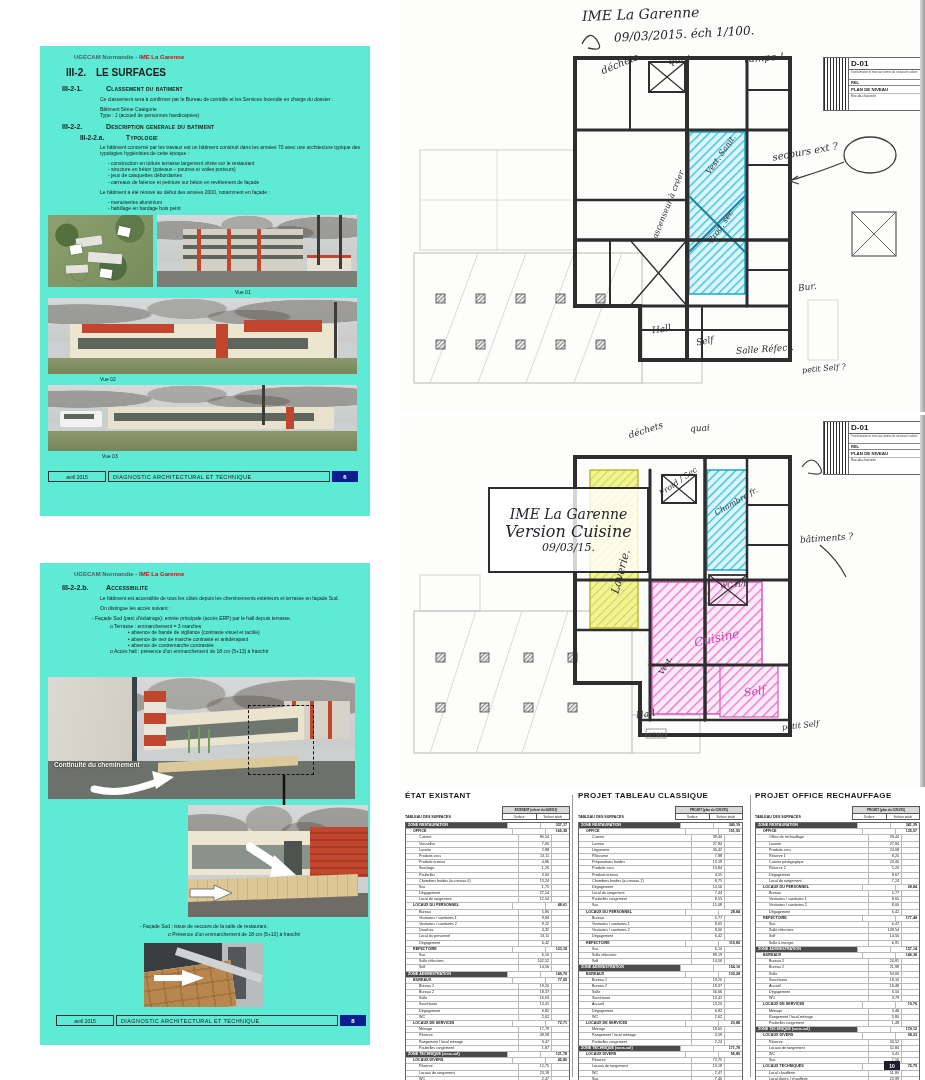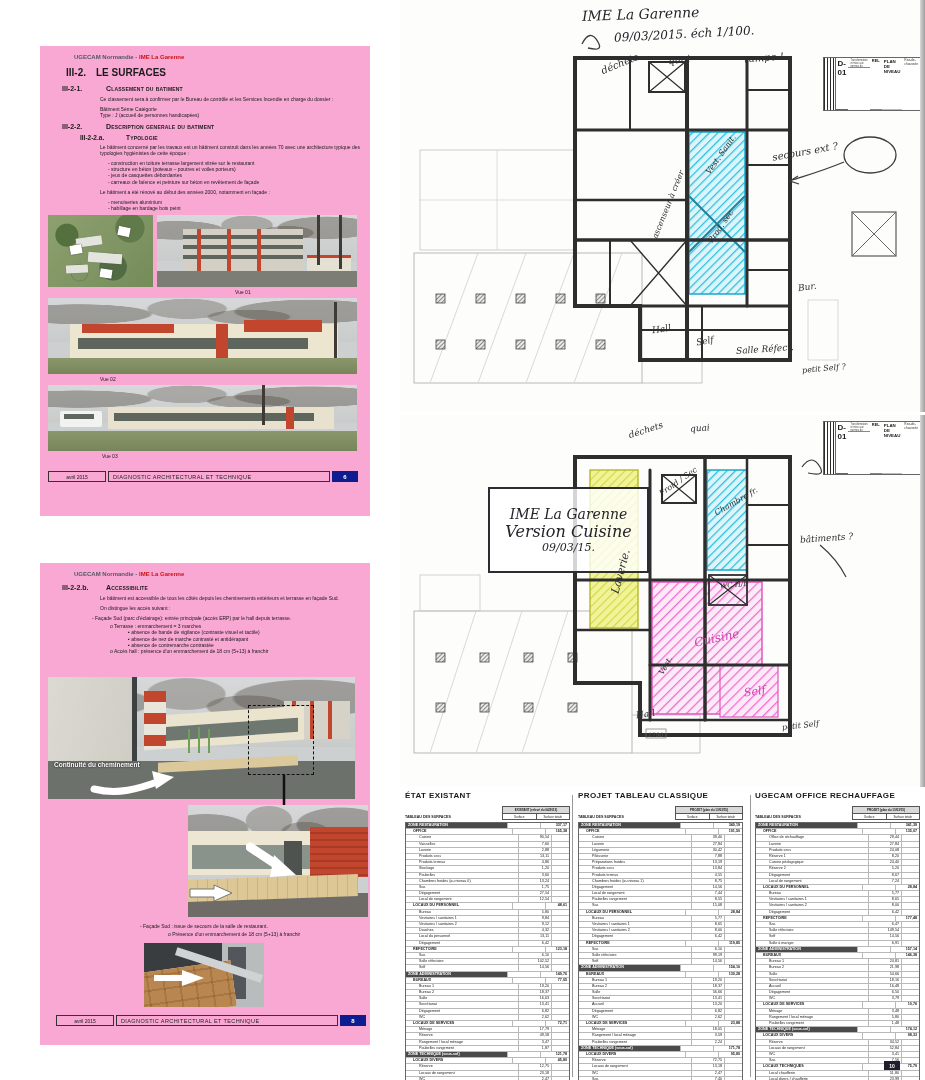--- a/index.html
+++ b/index.html
@@ -1,19 +1,19 @@
 <!DOCTYPE html>
 <html><head>
 <meta charset="utf-8">
 <style>
   html,body{margin:0;padding:0;background:#ffffff;}
   .canvas{position:relative;width:925px;height:1080px;background:#fff;overflow:hidden;
           font-family:"Liberation Sans",sans-serif;color:#1a1a1a;}
   
-  .page{position:absolute;background:#f9a8d4;}
+  .page{position:absolute;background:#5eead4;}
   .p6{left:40px;top:46px;width:330px;height:470px;}
   .p8{left:40px;top:563px;width:330px;height:482px;}
   .doc-header{font-size:6px;font-weight:bold;color:#4d5a66;margin:8px 0 7px 34px;}
   .doc-header .site{color:#cc1111;}
   .h1{display:flex;gap:10px;font-size:10px;font-weight:bold;margin:0 0 7px 26px;}
   .h2{display:flex;gap:8px;font-size:7px;font-weight:bold;margin:0 0 4px 22px;}
   .h2 .num{width:36px;}
   .h3{display:flex;gap:8px;font-size:6.5px;font-weight:bold;margin:2px 0 3px 40px;}
   .h3 .num{width:38px;}
   .sc{font-variant:small-caps;letter-spacing:.2px;}
@@ -68,21 +68,21 @@
   .anno{position:absolute;font-family:"DejaVu Serif",serif;font-style:italic;white-space:nowrap;}
   .handtitle{position:absolute;font-family:"DejaVu Serif",serif;font-style:italic;color:#24242a;}
   .ht1{left:182px;top:6px;font-size:14px;transform:rotate(-2deg);}
   .ht2{left:214px;top:27px;font-size:12px;transform:rotate(-3deg);}
   .handbox{position:absolute;left:88px;top:72px;width:157px;height:82px;border:2px solid #2c2c33;
            transform:rotate(-1.5deeg);display:flex;flex-direction:column;align-items:center;justify-content:center;
            font-family:"DejaVu Serif",serif;font-style:italic;color:#24242a;background:#ffffffcc;}
   .hb1{font-size:14px;} .hb2{font-size:16px;} .hb3{font-size:11px;}
   .tblock{position:absolute;width:96px;height:52px;border:1px solid #666;background:#fff;display:flex;}
   .tb-bar{width:24px;border-right:1px solid #666;background:repeating-linear-gradient(90deg,#2b2b2b 0 1px,#fff 1px 3px);}
-  .tb-right{flex:1;display:flex;flex-direction:row;font-family:"Liberation Sans",sans-serif;}
+  .tb-right{flex:1;display:flex;flex-direction:column;font-family:"Liberation Sans",sans-serif;}
   .tb-code{font-size:8px;font-weight:bold;border-bottom:1px solid #666;padding:1px 2px;}
   .tb-proj{font-size:2.6px;line-height:3px;color:#444;border-bottom:1px solid #888;padding:1px 2px;height:7px;overflow:hidden;}
   .tb-rel{font-size:4px;font-weight:bold;border-bottom:1px solid #888;padding:0 2px;}
   .tb-name{font-size:4.4px;font-weight:bold;padding:1px 2px;border-bottom:1px solid #bbb;}
   .tb-level{font-size:3.2px;padding:0 2px;color:#333;}
   
   .stable{position:absolute;width:165px;top:791px;}
   .st1{left:405px;} .st2{left:578px;} .st3{left:755px;}
   .t-title{font-size:8px;font-weight:bold;text-align:left;letter-spacing:.4px;margin-bottom:6px;white-space:nowrap;}
   .t-head{display:flex;justify-content:space-between;align-items:flex-end;margin-bottom:2px;}
@@ -915,21 +915,21 @@
           <div class="tv2"></div>
         </div>
         <div class="trow k-r">
           <div class="tl">Sas</div>
           <div class="tv">7,40</div>
           <div class="tv2"></div>
         </div>
       </div>
     </div>
   <div class="stable st3">
-      <div class="t-title">UGECAM OFFICE RECHAUFFAGE</div>
+      <div class="t-title">PROJET OFFICE RECHAUFFAGE</div>
       <div class="t-head">
         <div class="t-surflab">TABLEAU DES SURFACES</div>
         <div class="t-colbox">
           <div class="t-colhead">PROJET (plan du 13/03/15)</div>
           <div class="t-cols">
             <span>Surface</span>
             <span>Surface totale</span>
           </div>
         </div>
       </div>

